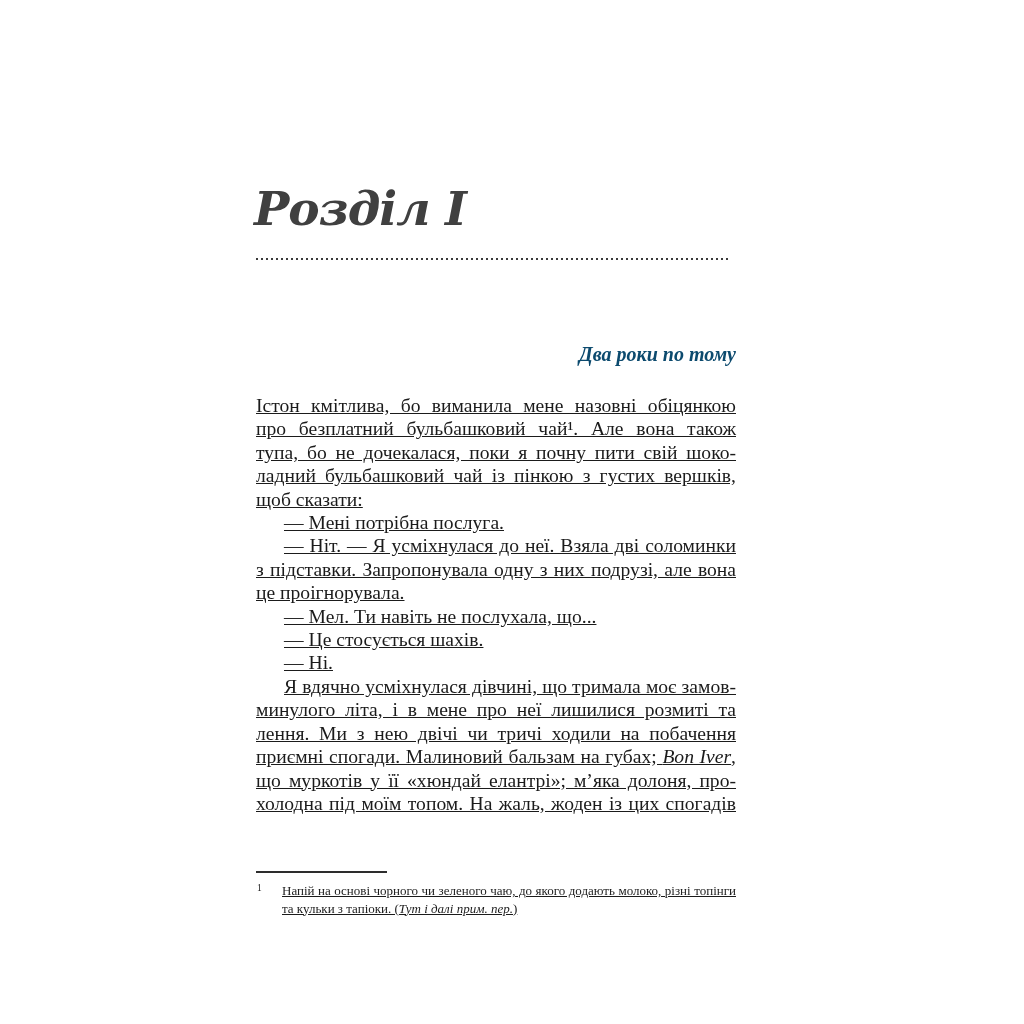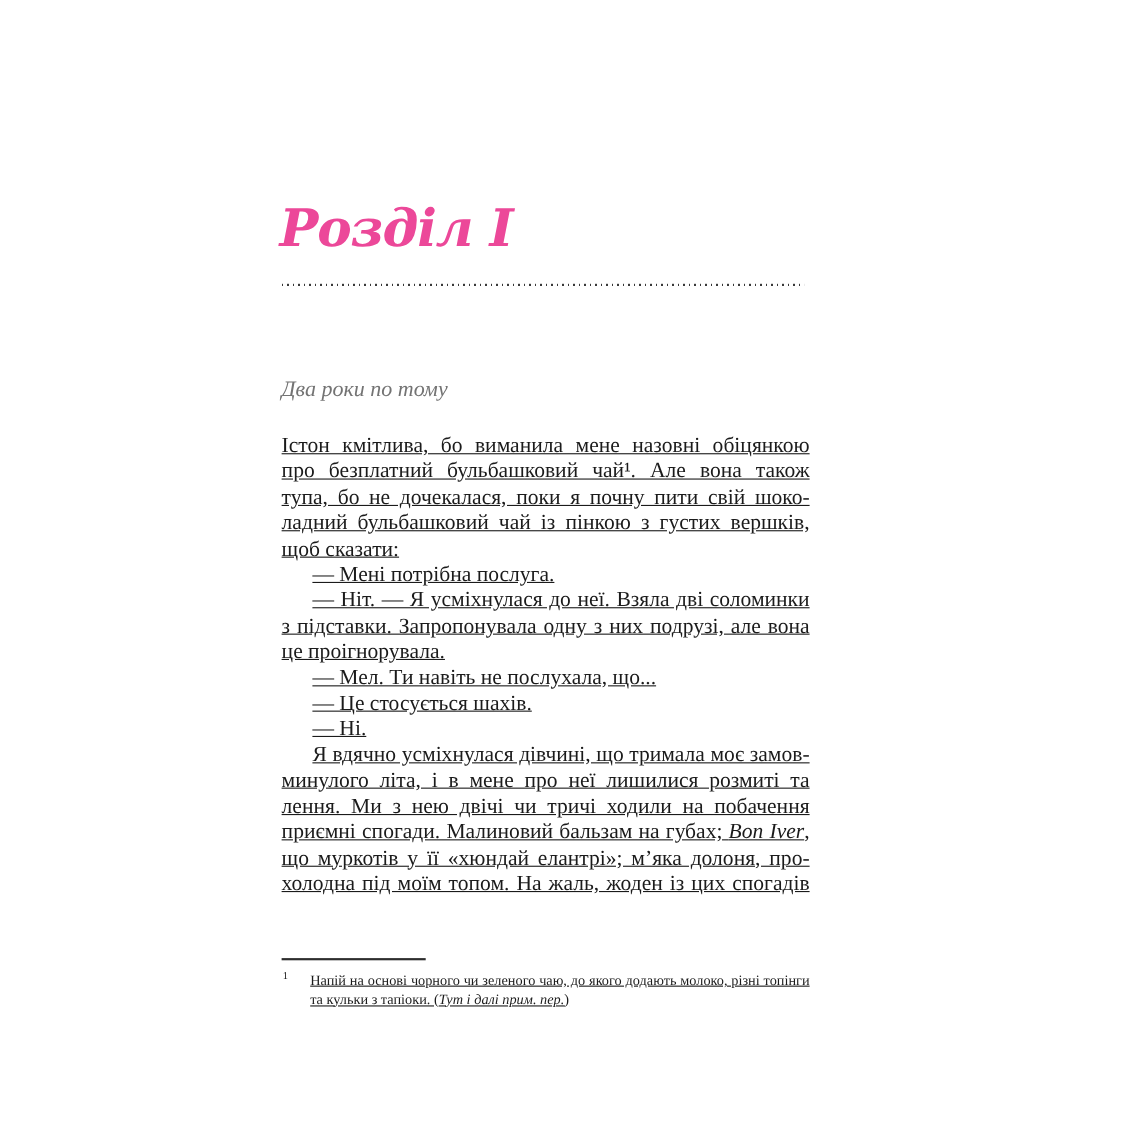--- a/index.html
+++ b/index.html
@@ -20,40 +20,41 @@
     position: absolute;
     left: 254px;
     top: 183px;
     width: 480px;
     font-family: "DejaVu Serif", serif;
     font-style: italic;
     font-weight: 700;
     font-size: 47px;
     line-height: 1.1;
     letter-spacing: -1px;
-    color: #ec4899;
+    color: #404040;
     margin: 0;
   }
   .dotted-divider {
     position: absolute;
     left: 256px;
     top: 258px;
     width: 475px;
     height: 2px;
     background-image: repeating-linear-gradient(to right, #3a3a3a 0 1.7px, transparent 1.7px 5px);
   }
   .section-subtitle {
     position: absolute;
     left: 256px;
     top: 343px;
     width: 480px;
     font-size: 20px;
-    font-weight: 400;
+    font-weight: 700;
     font-style: italic;
-    color: #737373;
+    color: #0c4a6e;
+    text-align: right;
   }
   .body-text {
     position: absolute;
     left: 256px;
     top: 394px;
     width: 480px;
     font-size: 19.6px;
     line-height: 23.4px;
   }
   .line {

